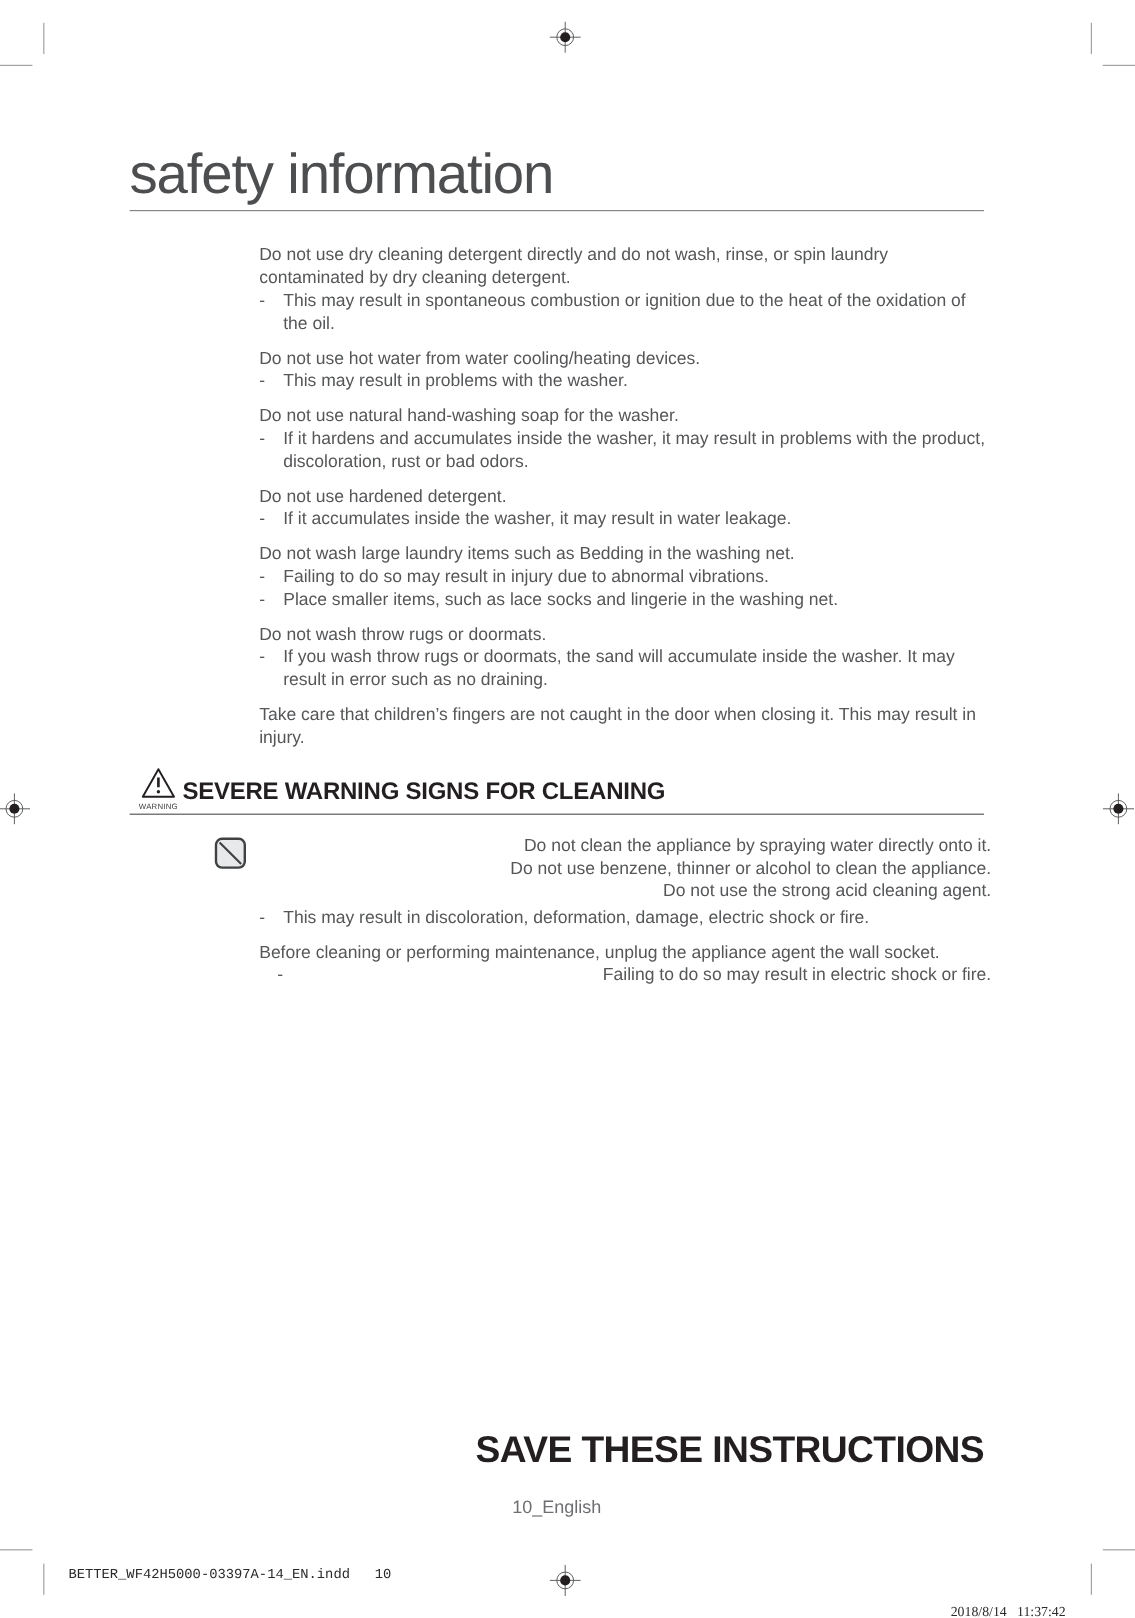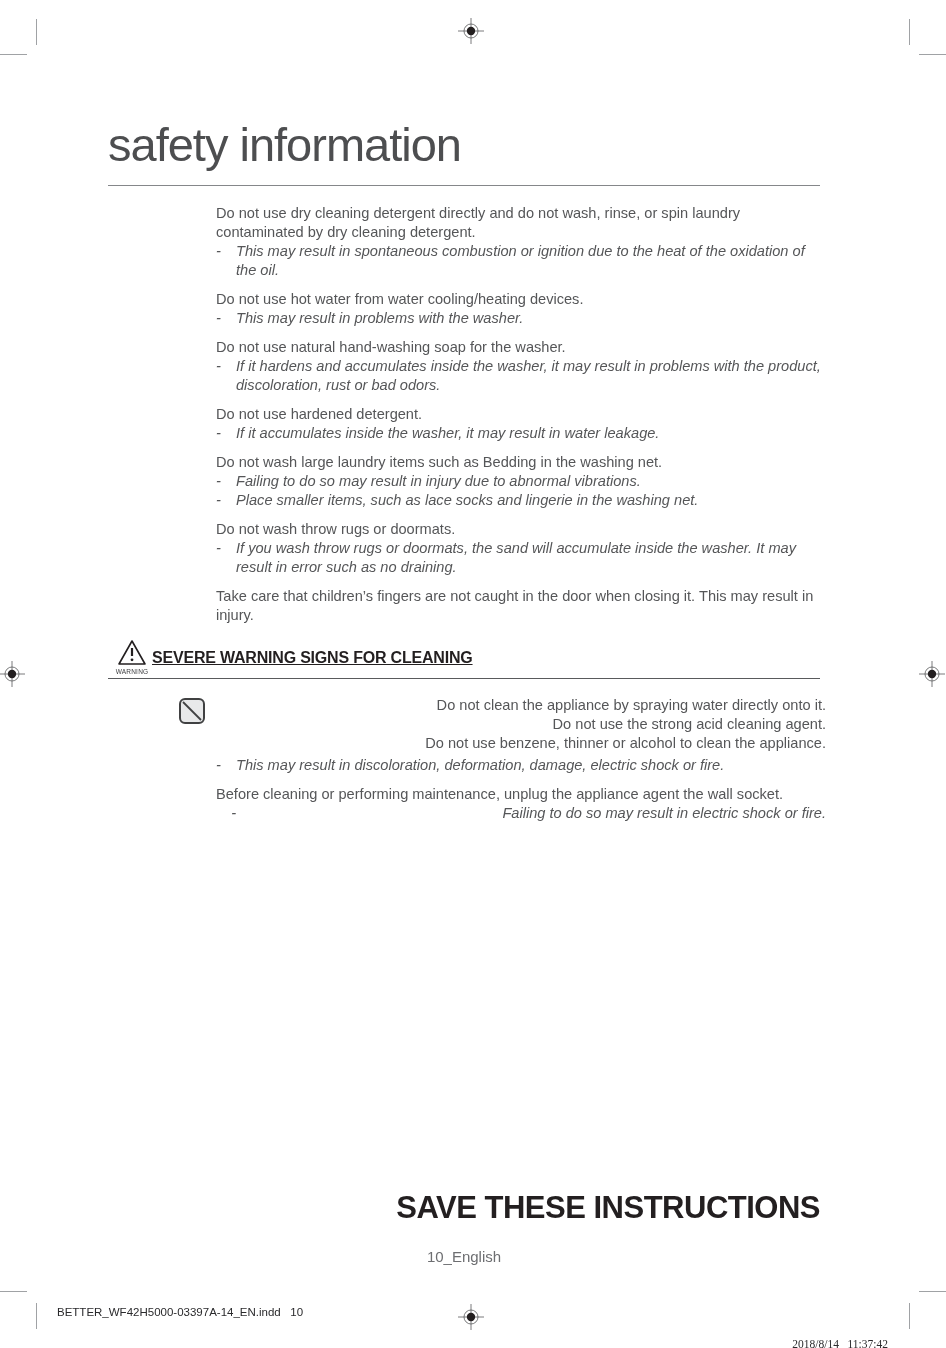--- a/index.html
+++ b/index.html
@@ -30,50 +30,49 @@
   .regmark.left   { left:-1px;  top:661px; }
   .regmark.right  { left:919px; top:661px; }
 
   
   .title-wrap {
     position:absolute; left:108px; top:118px; width:712px;
     border-bottom:1px solid #85878a;
   }
   .chapter-title {
     font-size:47px; font-weight:200; color:#4d4e50;
-    letter-spacing:-1px; line-height:1.16; padding-bottom:12px;
+    letter-spacing:-1px; line-height:1.16; padding-bottom:2px;
   }
 
   
   .content {
     position:absolute; left:216px; top:204px; width:610px;
     font-size:14.6px; line-height:19px; color:#555658;
   }
   .para { margin-bottom:10px; }
-  .bullet { display:flex;font-style:italic; }
+  .bullet { display:flex; }
   .dash { width:20px; flex:0 0 20px; }
   .dash::before { content:"-"; }
   .btext { flex:1; }
 
   
   .section-head {
     position:absolute; left:108px; top:637px; width:712px; height:42px;
     border-bottom:1px solid #595a5c;
   }
   .warn-icon-wrap {
     position:absolute; left:4px; top:2px; width:40px; text-align:center;
   }
   .warn-icon-label {
     font-size:6.5px; color:#3c3d3f; letter-spacing:0.2px; margin-top:-2px;
   }
   .section-title {
     position:absolute; left:44px; top:12px;
-    font-size:16px; font-weight:bold; color:#231f20; letter-spacing:-0.2px;
+    font-size:20px; font-weight:bold; color:#231f20; letter-spacing:-0.2px;
     white-space:nowrap;
-    text-decoration:underline;
   }
 
   .warn-content {
     position:absolute; left:216px; top:696px; width:610px;
     font-size:14.6px; line-height:19px; color:#555658;
   }
   .no-spray {
     position:absolute; left:-37px; top:2px; width:26px; height:26px;
     background:#e8e9ea; border:2px solid #404142; border-radius:6px;
   }
@@ -89,21 +88,21 @@
     font-size:31px; font-weight:bold; color:#231f20; letter-spacing:-0.5px;
   }
   .page-label {
     position:absolute; left:108px; top:1248px; width:712px; text-align:center;
     font-size:15px; font-weight:normal; color:#6d6e71;
   }
 
   
   .print-footer-left {
     position:absolute; left:57px; top:1306px;
-    font-family:Liberation Sans, sans-serif; font-size:11.5px; color:#2a2a2c;
+    font-family:Liberation Mono, monospace; font-size:11.5px; color:#2a2a2c;
     white-space:pre;
   }
   .print-footer-right {
     position:absolute; right:58px; top:1306px; text-align:right;
     font-family:"Liberation Serif", serif; font-size:11.5px; color:#2a2a2c;
     white-space:pre;
     margin-top:32px;
   }
 </style>
 </head>
@@ -222,22 +221,22 @@
   </div>
 
   <div class="warn-content">
     <div class="no-spray">
       <svg width="22" height="22" viewBox="0 0 22 22">
         <line x1="2" y1="2" x2="20" y2="20" stroke="#404142" stroke-width="1.8"></line>
       </svg>
     </div>
     <div class="warn-lines">
       <div class="wline">Do not clean the appliance by spraying water directly onto it.</div>
+      <div class="wline">Do not use benzene, thinner or alcohol to clean the appliance.</div>
       <div class="wline">Do not use the strong acid cleaning agent.</div>
-      <div class="wline">Do not use benzene, thinner or alcohol to clean the appliance.</div>
     </div>
     <div class="bullet">
         <span class="dash"></span>
         <span class="btext">This may result in discoloration, deformation, damage, electric shock or fire.</span>
       </div>
 
     <div class="warn-para">
       <div>Before cleaning or performing maintenance, unplug the appliance agent the wall socket.</div>
       <div class="bullet">
           <span class="dash"></span>

